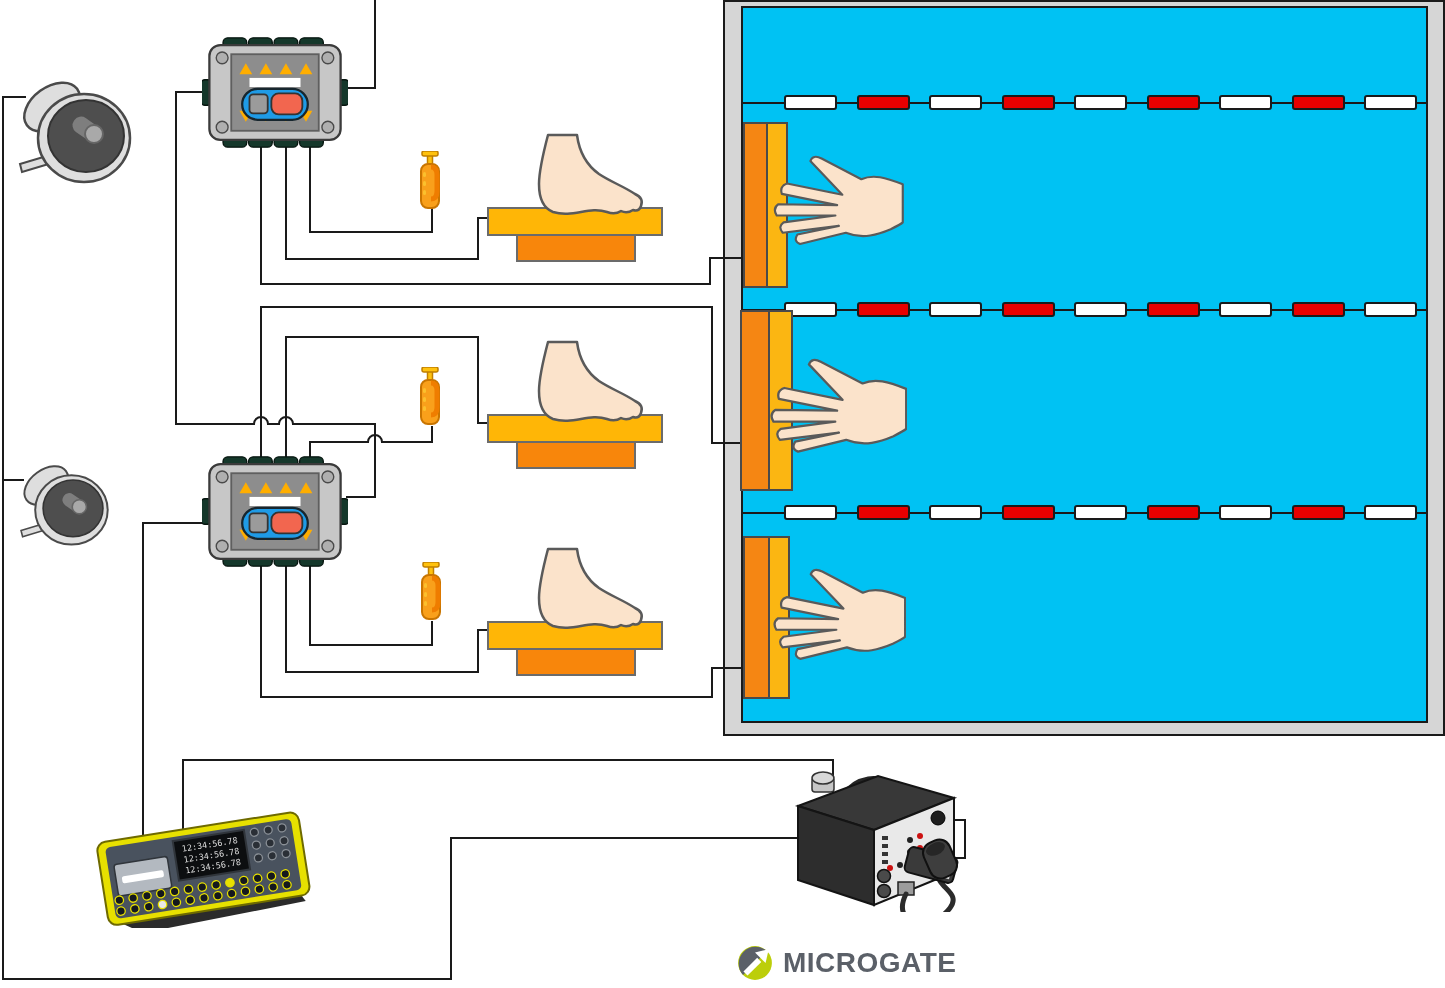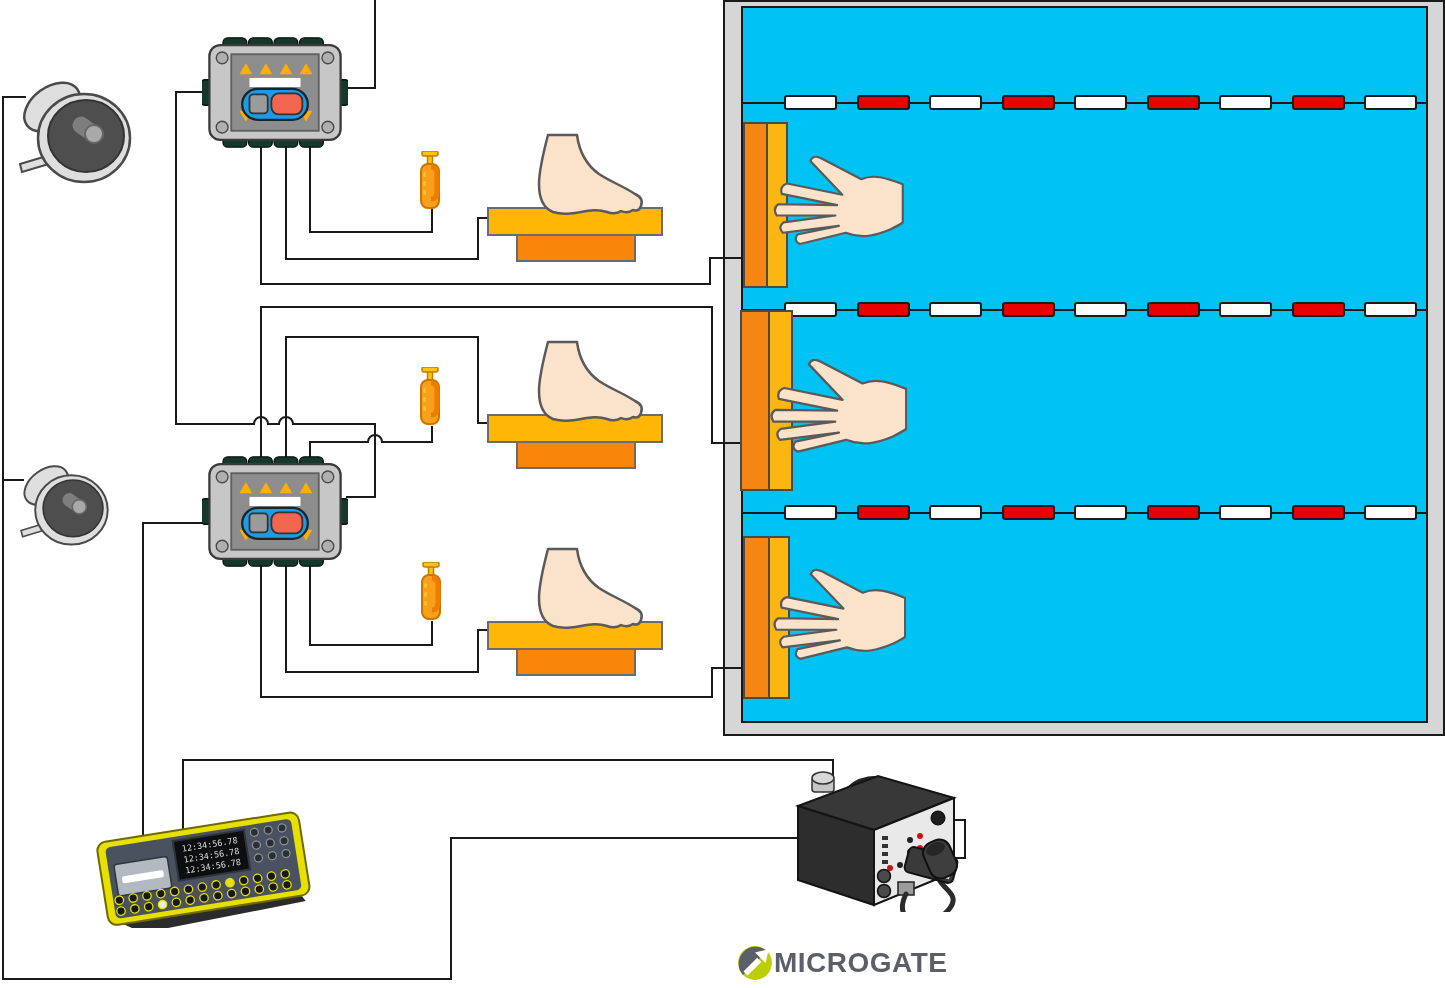--- a/index.html
+++ b/index.html
@@ -14,21 +14,21 @@
          background:var(--pool_water);border:2px solid var(--outline);box-sizing:border-box;z-index:2;}
   .rope{position:absolute;left:0;right:0;height:16px;z-index:2;}
   .rope-line{position:absolute;left:0;right:0;top:7px;height:2px;background:var(--outline);}
   .float{position:absolute;top:0;width:53px;height:15px;border:2px solid var(--outline);
          border-radius:3px;box-sizing:border-box;}
   .touchpad{position:absolute;display:flex;border:2px solid #4a4a4a;box-sizing:border-box;z-index:3;}
   .pad-left{flex:11;background:var(--pad_orange);}
   .pad-right{flex:9;background:var(--pad_yellow);border-left:2px solid #4a4a4a;}
   .hand{position:absolute;z-index:4;}
   
-  #logo{position:absolute;left:736px;top:944px;display:flex;align-items:center;z-index:2;}
+  #logo{position:absolute;left:736px;top:944px;display:flex;align-items:center;gap:9px;z-index:2;}
   #logo-text{font-size:28px;font-weight:bold;letter-spacing:0.5px;color:var(--logo_gray);}
   svg{display:block;}
 </style>
 </head>
 <body>
 
 <div id="stage">
 
   <svg width="0" height="0" style="position:absolute">
     <defs>

